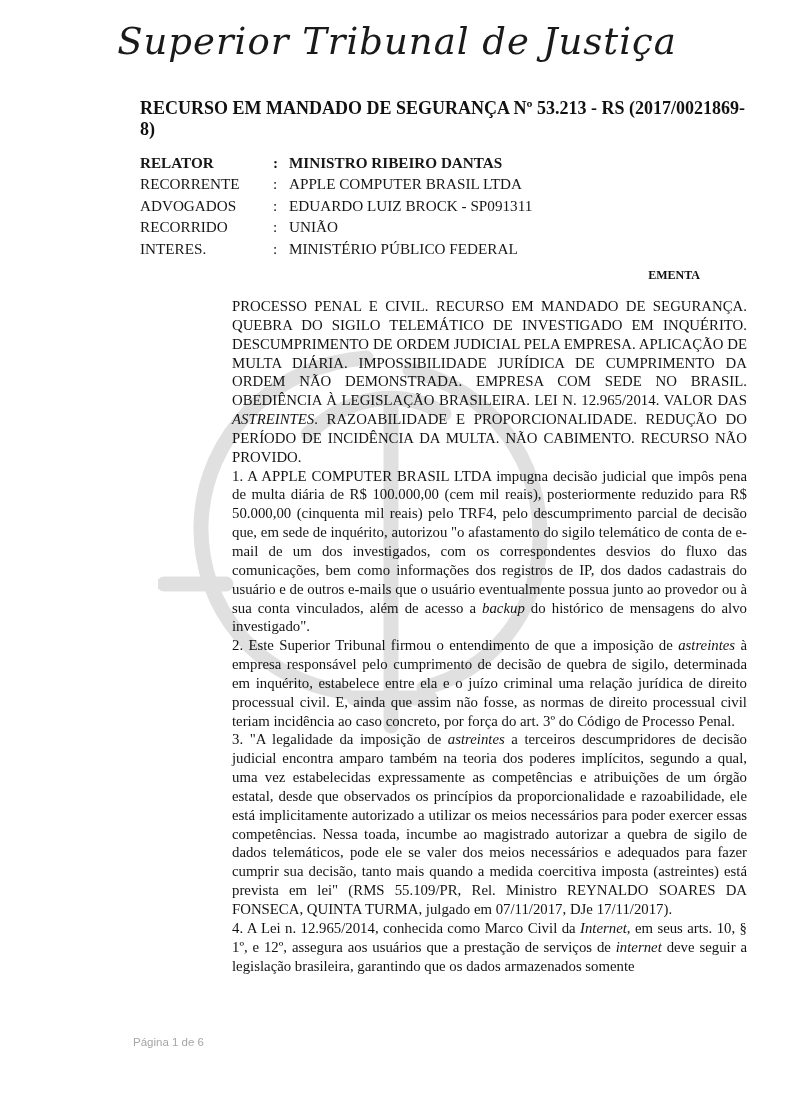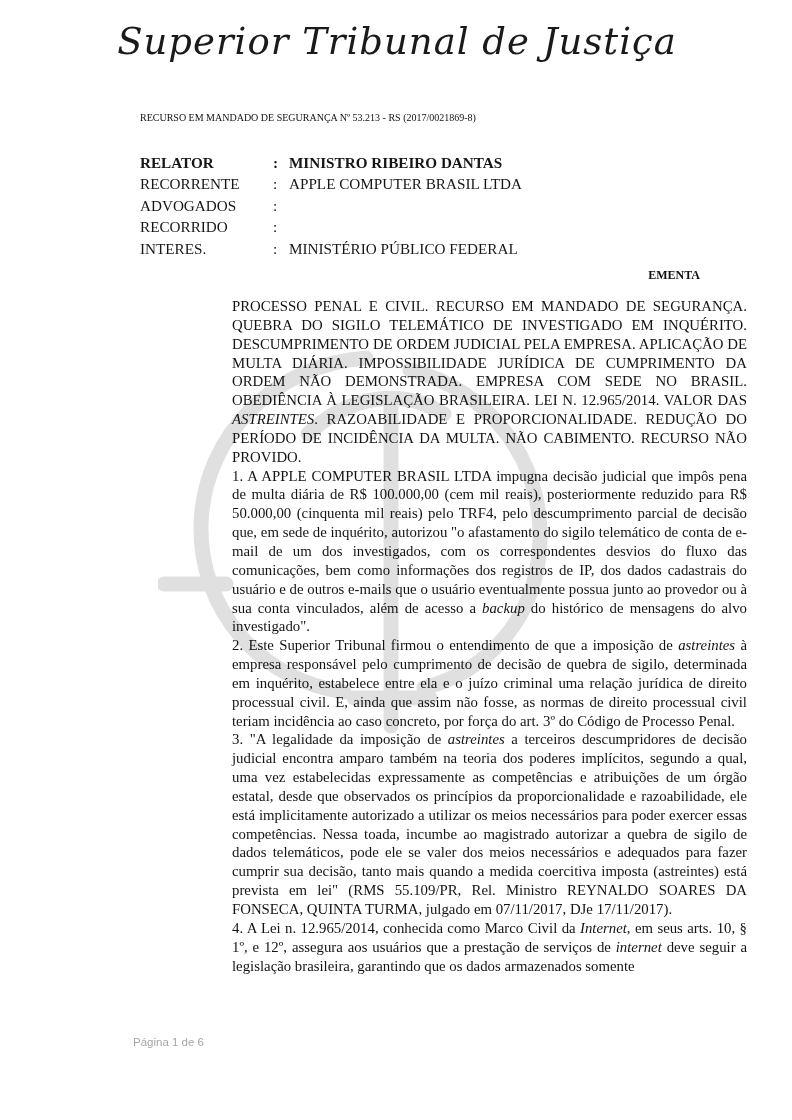--- a/index.html
+++ b/index.html
@@ -25,23 +25,23 @@
     text-align:center;
     font-family:"DejaVu Serif", serif;
     font-style:italic;
     font-size:37px;
     letter-spacing:1px;
     color:#1a1a1a;
     white-space:nowrap;
   }
   .case-title {
     position:absolute;
-    top:112px; left:140px; width:610px;
-    font-size:10px;
-    font-weight:normal;
+    top:98px; left:140px; width:610px;
+    font-size:18px;
+    font-weight:bold;
     color:#111;
   }
   .parties {
     position:absolute;
     top:152px; left:140px; width:580px;
     font-size:15.2px;
   }
   .party-row { display:flex; line-height:21.4px; }
   .party-label { width:133px; flex:none; }
   .party-sep   { width:16px; flex:none; }
@@ -103,28 +103,30 @@
       <span class="party-value">MINISTRO RIBEIRO DANTAS</span>
     </div>
     <div class="party-row">
       <span class="party-label">RECORRENTE</span>
       <span class="party-sep">:</span>
       <span class="party-value">APPLE COMPUTER BRASIL LTDA</span>
     </div>
     <div class="party-row">
       <span class="party-label">ADVOGADOS</span>
       <span class="party-sep">:</span>
+      <span class="party-value">EDUARDO LUIZ BROCK  - SP091311</span>
     </div>
     <div class="party-row">
       <span class="party-label"></span>
       <span class="party-sep"></span>
     </div>
     <div class="party-row">
       <span class="party-label">RECORRIDO</span>
       <span class="party-sep">:</span>
+      <span class="party-value">UNIÃO</span>
     </div>
     <div class="party-row">
       <span class="party-label">INTERES.</span>
       <span class="party-sep">:</span>
       <span class="party-value">MINISTÉRIO PÚBLICO FEDERAL</span>
     </div>
   </div>
 
   <div class="ementa-heading">EMENTA</div>
 

